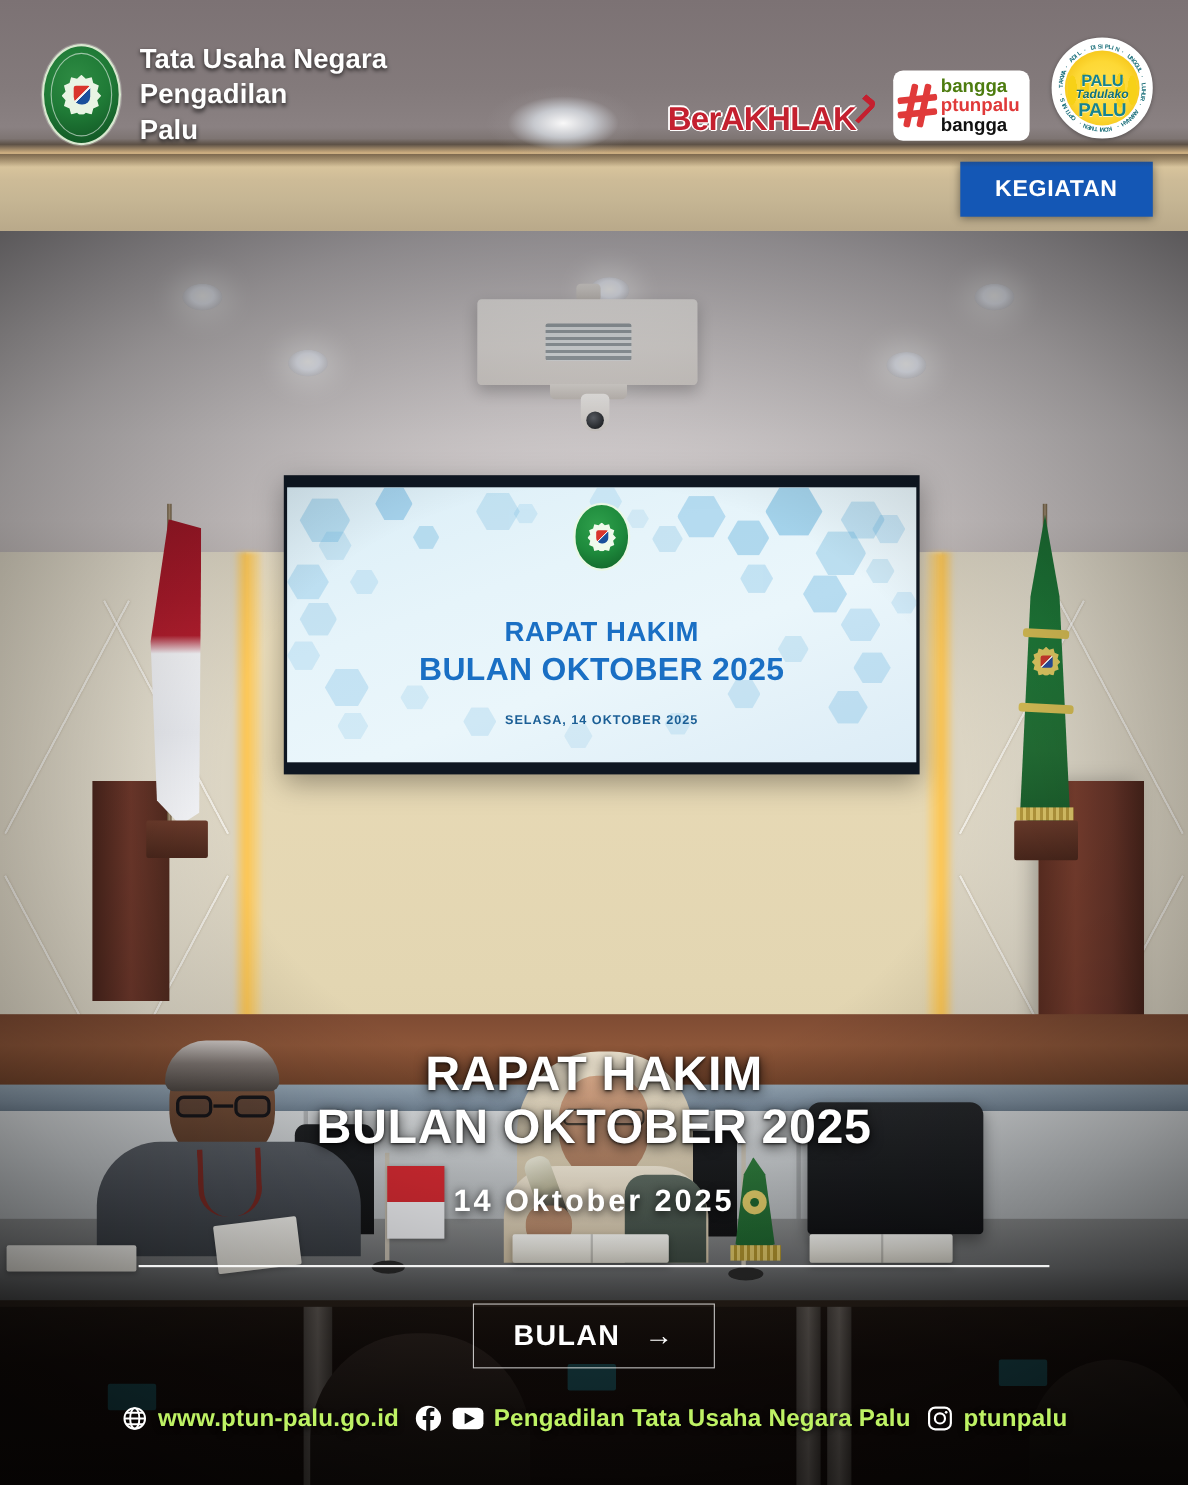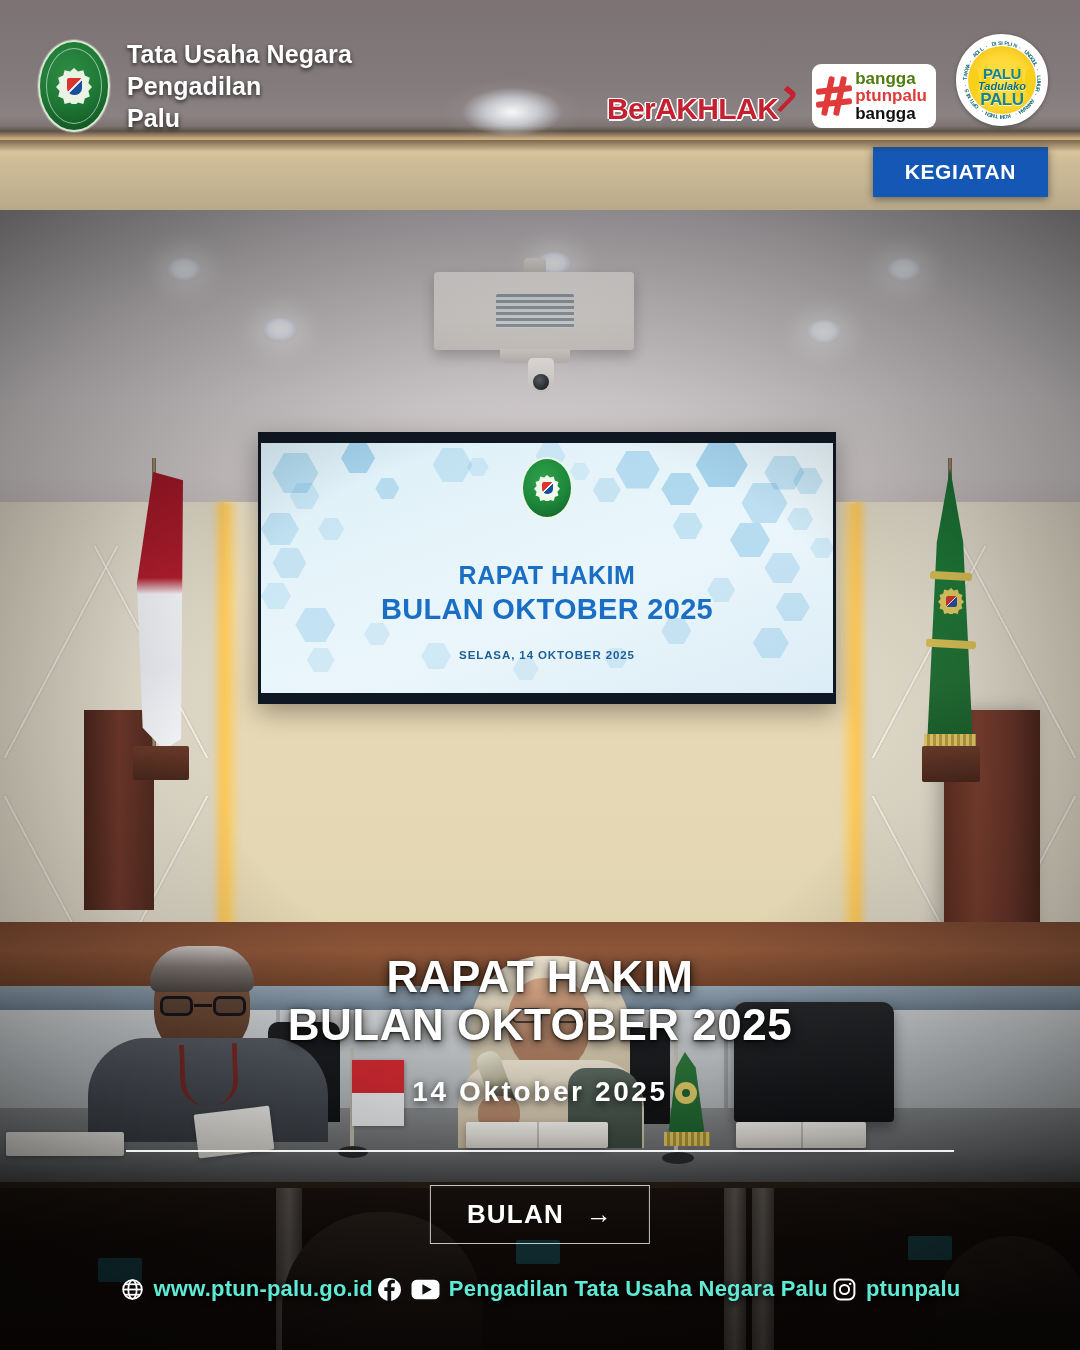--- a/index.html
+++ b/index.html
@@ -285,21 +285,21 @@
   .date { position:absolute; left:0; right:0; top:1076px; text-align:center; color:#fff;
      font-size:28px; font-weight:bold; letter-spacing:2.6px; text-shadow:0 2px 9px rgba(0,0,0,.85); }
   .rule { position:absolute; left:126px; top:1150px; width:828px; height:2px; background:rgba(255,255,255,.92); }
 
   .swipe { position:absolute; left:50%; top:1185px; transform:translateX(-50%);
      border:1.5px solid rgba(255,255,255,.75); padding:13px 36px; color:#fff;
      display:flex; align-items:center; gap:22px; font-size:26px; font-weight:bold; letter-spacing:1.2px; }
   .swipe .arw { font-size:26px; font-weight:normal; }
 
   .footer { position:absolute; left:0; right:0; top:1276px; display:flex; align-items:center;
-     justify-content:center; gap:4px; color:#5eead4; font-size:22px; font-weight:bold; letter-spacing:.2px;
+     justify-content:center; gap:14px; color:#bef264; font-size:22px; font-weight:bold; letter-spacing:.2px;
      text-shadow:0 2px 6px rgba(0,0,0,.9); }
   .footer .grp { display:flex; align-items:center; gap:9px; }
   .ico { display:inline-flex; align-items:center; justify-content:center; }
   .ico svg { display:block; }
 </style>
 </head>
 <body>
 
 <div class="poster">
 

